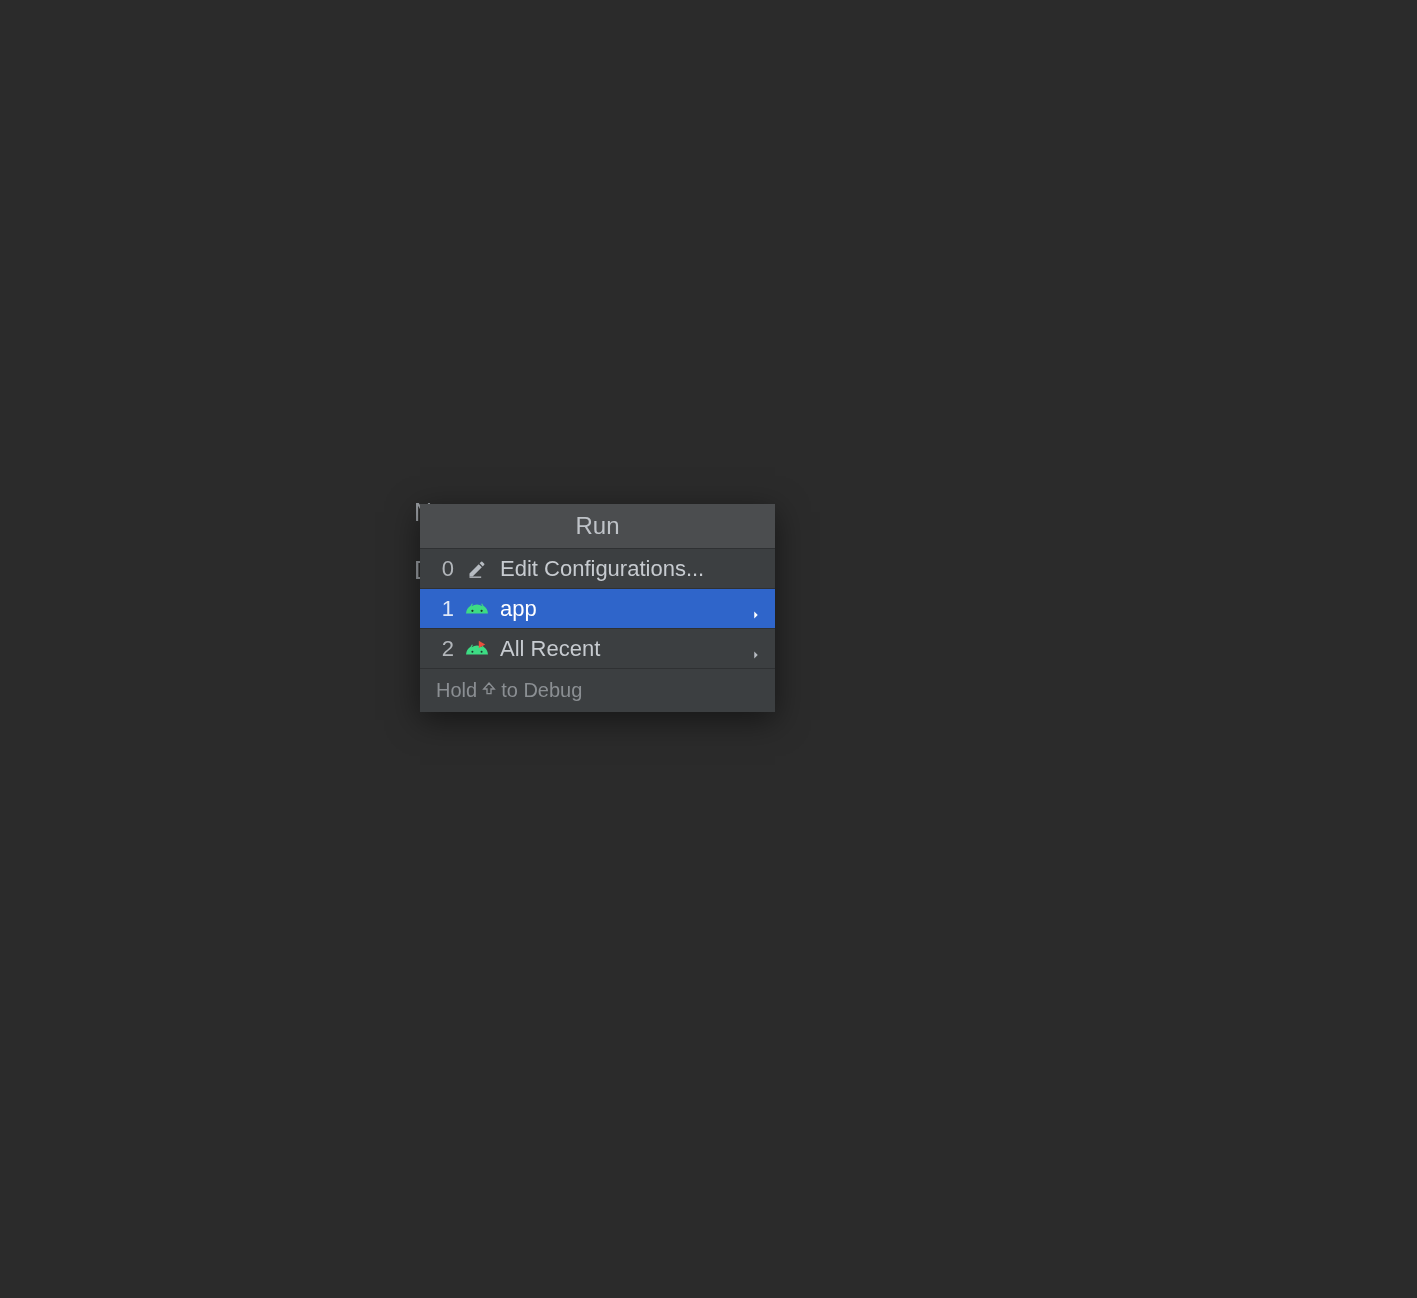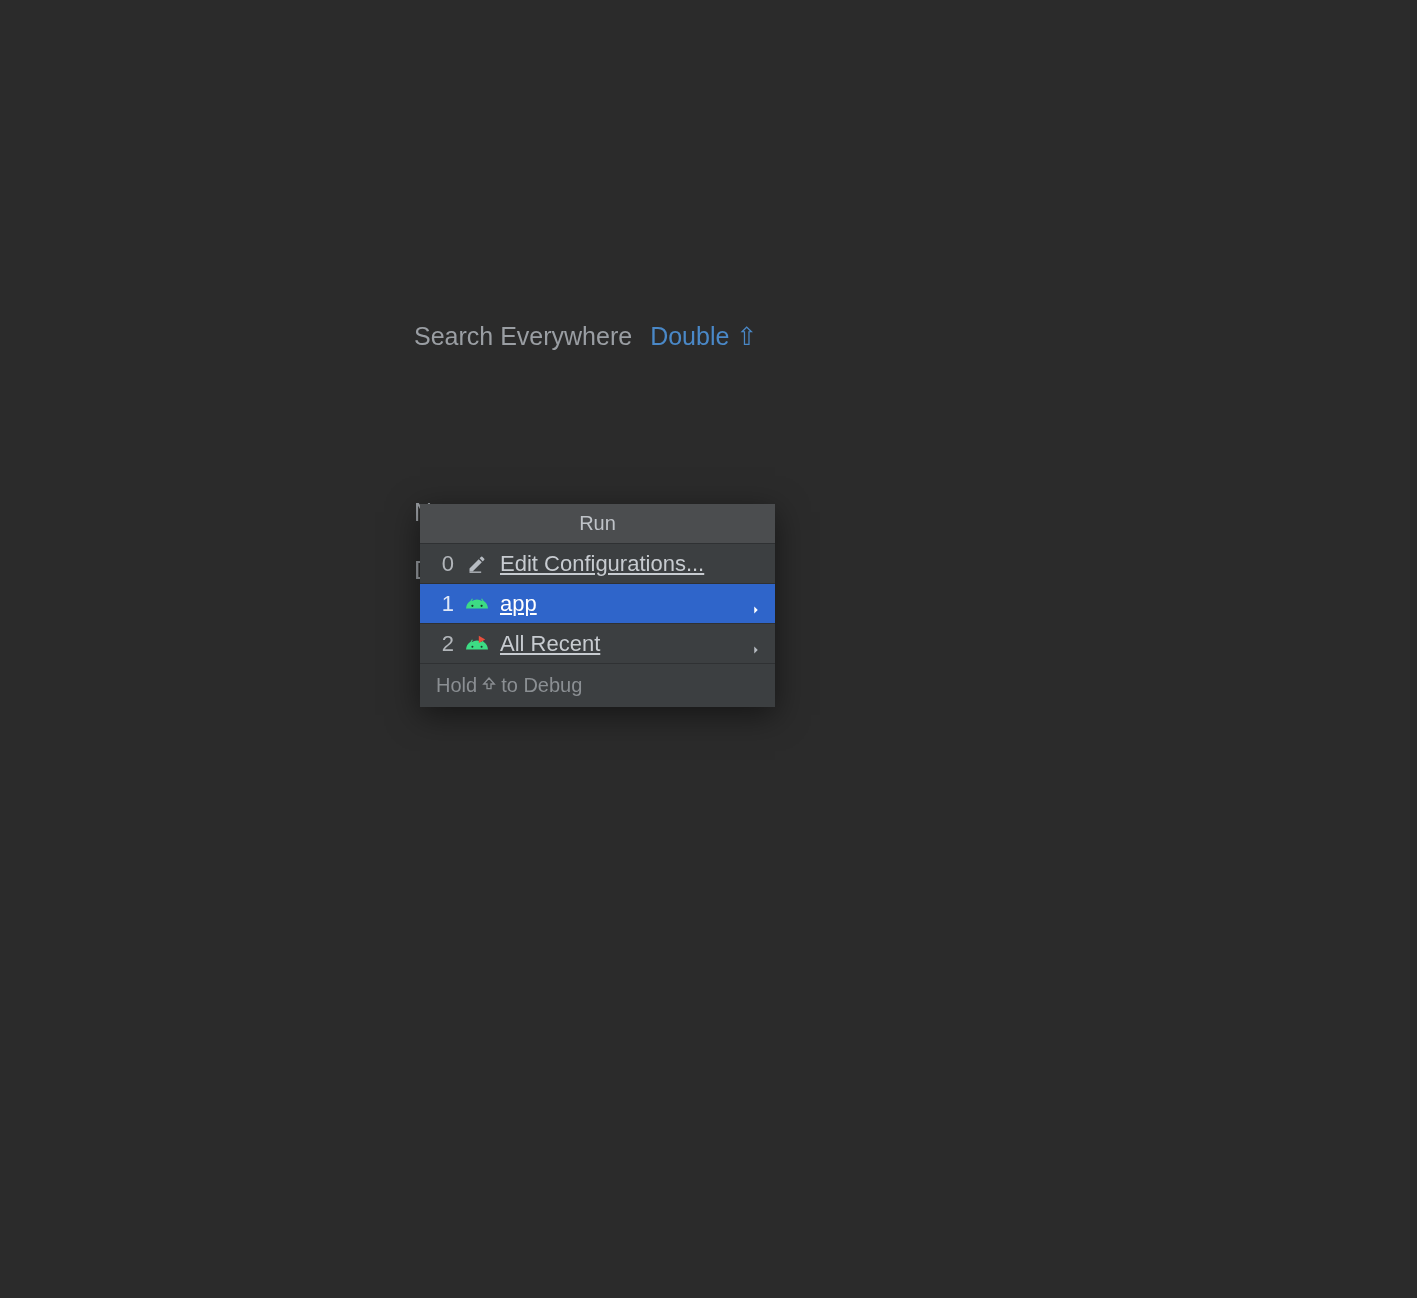--- a/index.html
+++ b/index.html
@@ -41,21 +41,21 @@
     box-shadow: 0 8px 30px rgba(0,0,0,0.5);
     font-size: 22px;
     display: flex;
     flex-direction: column;
   }
   .popup-title {
     background: #4b4d4f;
     color: #bfc3c8;
     text-align: center;
     padding: 8px 0;
-    font-size: 20px;
+    font-size: 24px;
   }
   .popup-item {
     display: flex;
     align-items: center;
     height: 40px;
     padding: 0 12px;
     gap: 12px;
     color: #c7cbd0;
     border-top: 1px solid #2f3133;
   }
@@ -63,42 +63,36 @@
     background: #2f65ca;
     color: #ffffff;
   }
   .popup-num {
     width: 22px;
     text-align: right;
     color: inherit;
     opacity: 0.85;
   }
   .popup-icon { width: 22px; height: 22px; display:flex; align-items:center; justify-content:center; }
-  .popup-label { flex: 1; color: inherit; text-decoration: underline; }
+  .popup-label { flex: 1; color: inherit; }
   .popup-chevron { width: 14px; height:14px; }
   .popup-footer {
     padding: 10px 16px;
     color: #8b8f93;
     font-size: 20px;
     border-top: 1px solid #2f3133;
     display:flex;
     align-items:center;
     gap:4px;
   }
 </style>
 </head>
 <body>
 
 <div class="shortcut-list">
-  <div class="shortcut-row">
-    <span class="shortcut-label">Search Everywhere</span>
-    <span class="shortcut-key">
-      <span>Double ⇧</span>
-    </span>
-  </div>
 </div>
 
 <div class="partial-1">N</div>
 <div class="partial-2">D</div>
 
 <div class="popup">
   <div class="popup-title">Run</div>
 
   <div class="popup-item">
     <span class="popup-num">0</span>

